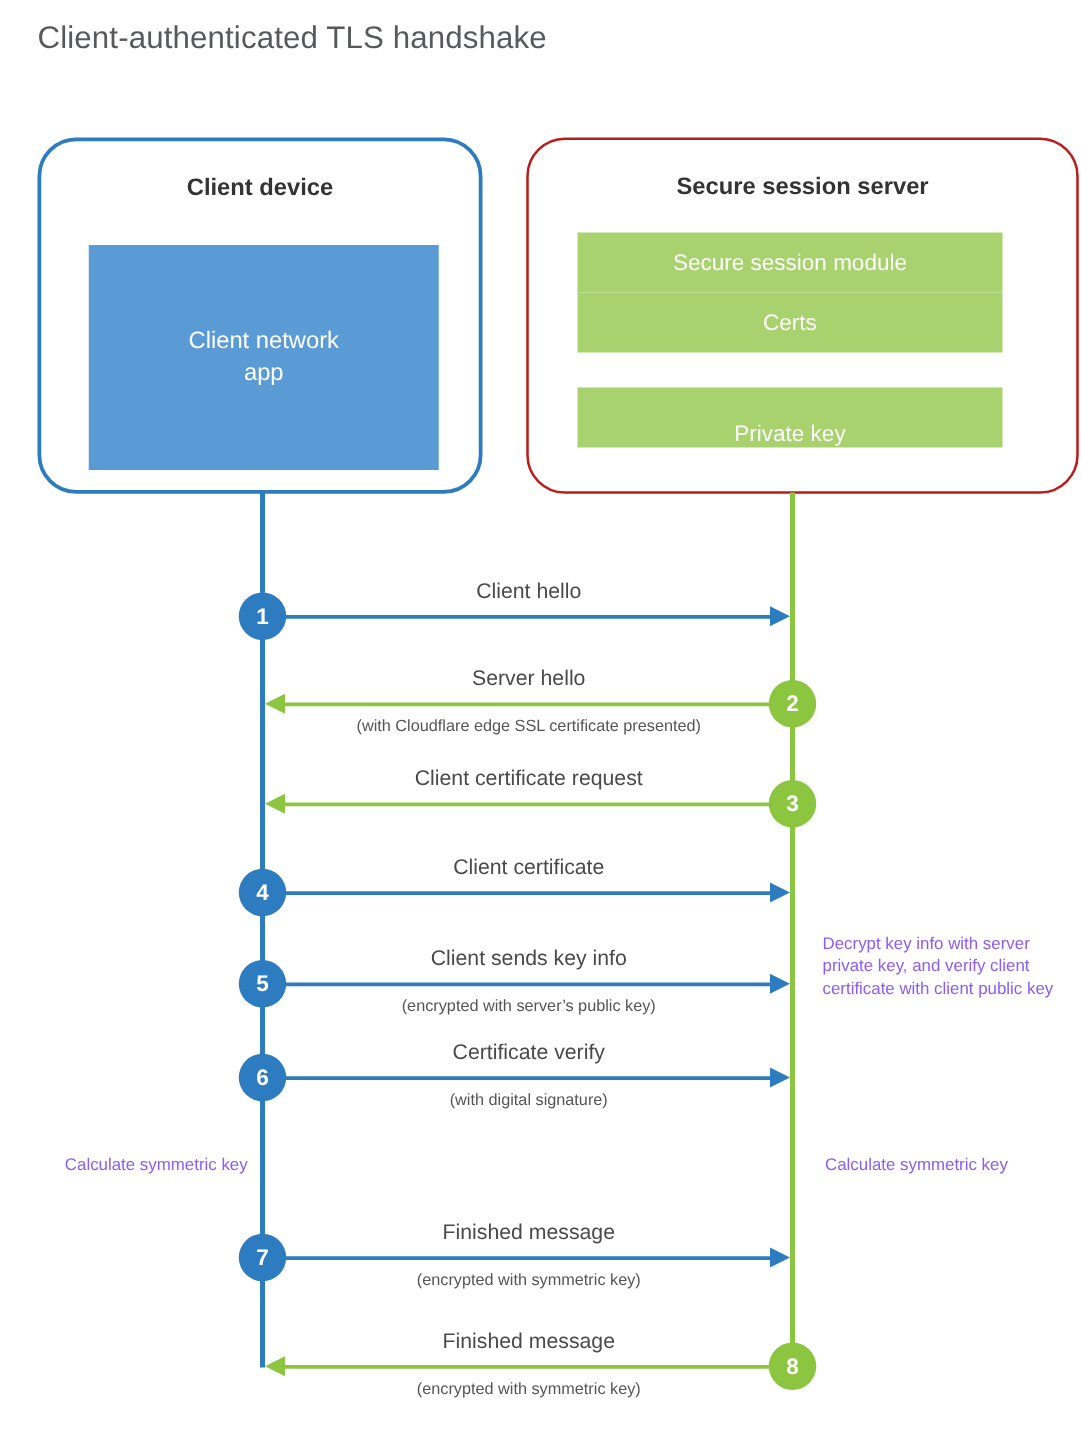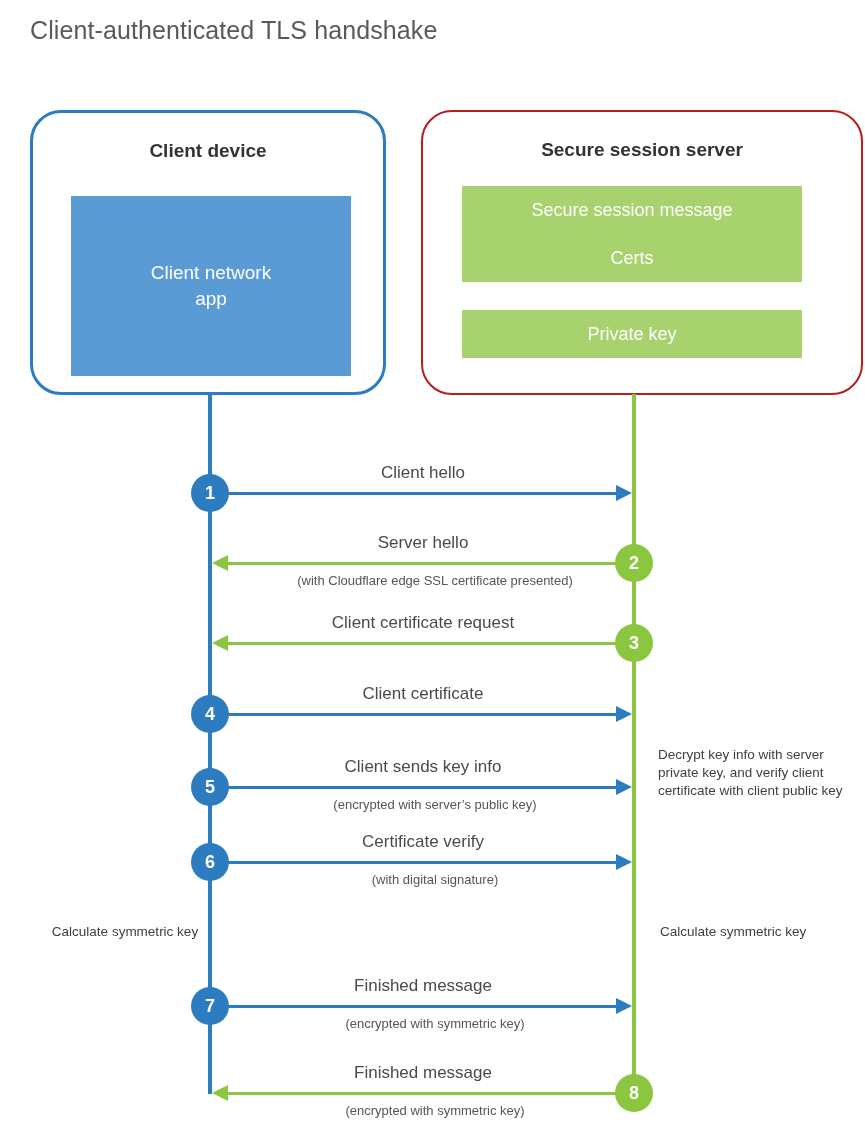--- a/index.html
+++ b/index.html
@@ -79,21 +79,21 @@
     background: #a8d26d;
     color: #ffffff;
     font-size: 18px;
     display: flex;
     align-items: center;
     justify-content: center;
     text-align: center;
   }
   #server-bar-0 { top: 74px; }
   #server-bar-1 { top: 122px; text-align: right; }
-  #server-bar-2 { top: 198px; }
+  #server-bar-2 { top: 198px; align-items: flex-end; }
 
   
   .lifeline {
     position: absolute;
     width: 4px;
   }
   #client-lifeline {
     left: 208px;
     top: 394px;
     height: 700px;
@@ -148,21 +148,20 @@
   }
   .msg-sublabel {
     position: absolute;
     left: 213px;
     width: 420px;
     text-align: center;
     font-size: 13px;
     color: #555555;
     top: 10px;
     white-space: nowrap;
-    padding-left: 12px;
   }
 
   
   .step-circle {
     position: absolute;
     width: 38px;
     height: 38px;
     border-radius: 50%;
     color: #ffffff;
     font-size: 18px;
@@ -173,21 +172,21 @@
     top: -19px;
   }
   .step-circle.on-client { left: 191px; background: #2e7cc0; }
   .step-circle.on-server { left: 615px; background: #8cc540; }
 
   
   .side-note {
     position: absolute;
     font-size: 13.5px;
     line-height: 18px;
-    color: #404040;
+    color: #8b5cf6;
   }
   #note-decrypt {
     left: 658px;
     top: 746px;
     width: 190px;
   }
   #note-calc-client {
     left: 50px;
     top: 923px;
     width: 150px;
@@ -211,21 +210,21 @@
     <span>
       <span>Client network</span><br>
       <span>app</span>
     </span>
   </div>
 </div>
 
 <div id="server-box" class="entity-box">
   <div class="entity-title">Secure session server</div>
   <div id="server-bar-0" class="server-bar">
-    <span>Secure session message</span>
+    <span>Secure session module</span>
   </div>
   <div id="server-bar-1" class="server-bar">
     <span>Certs</span>
   </div>
   <div id="server-bar-2" class="server-bar">
     <span>Private key</span>
   </div>
 </div>
 
 <div id="client-lifeline" class="lifeline"></div>

